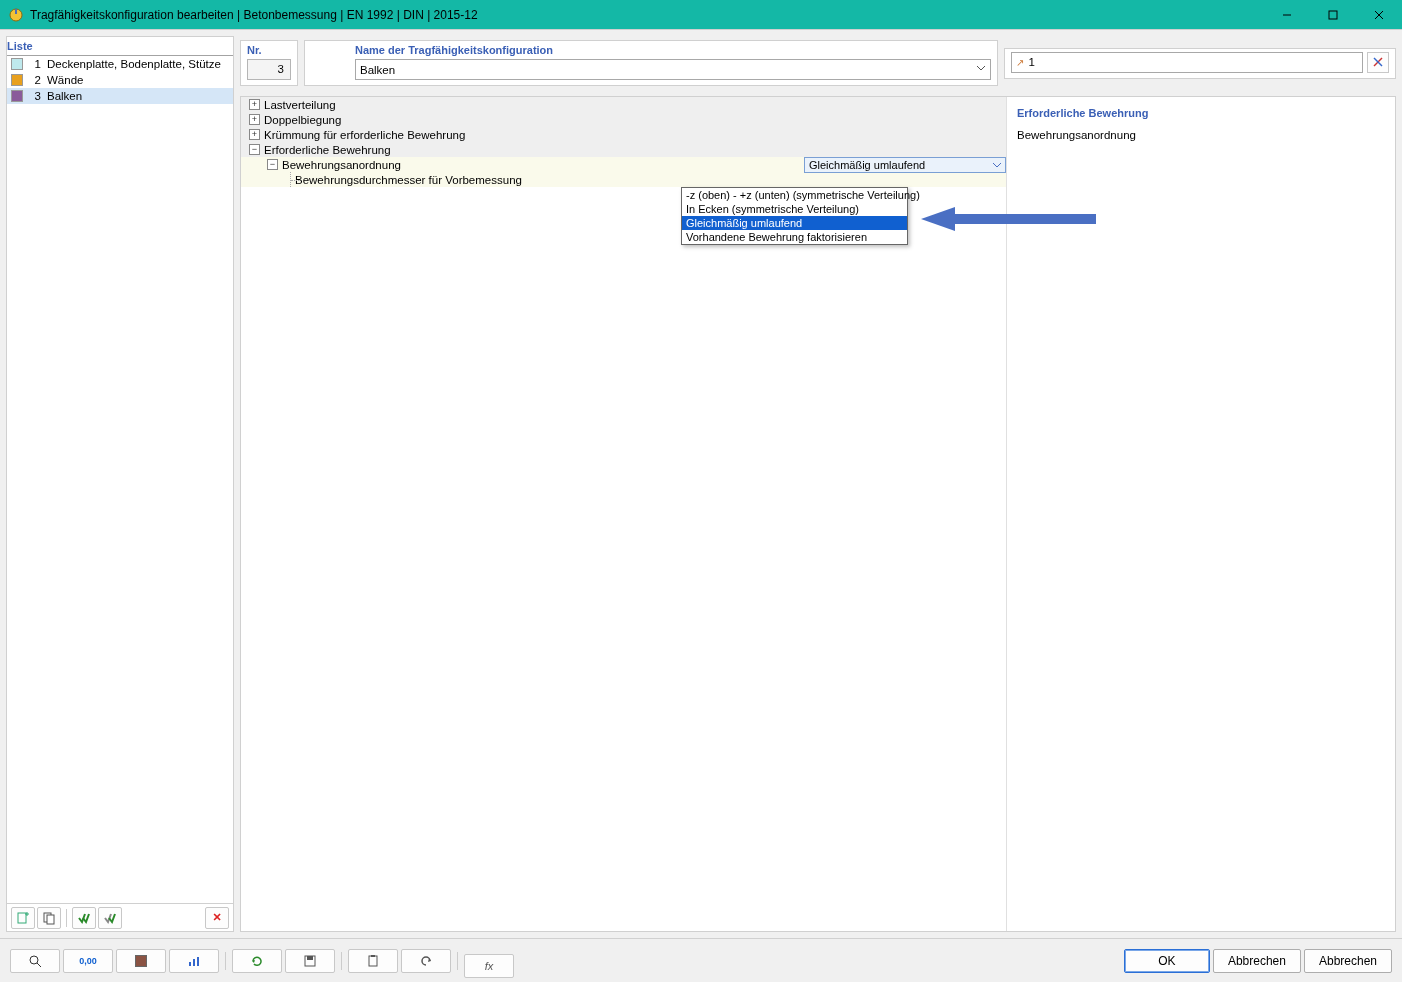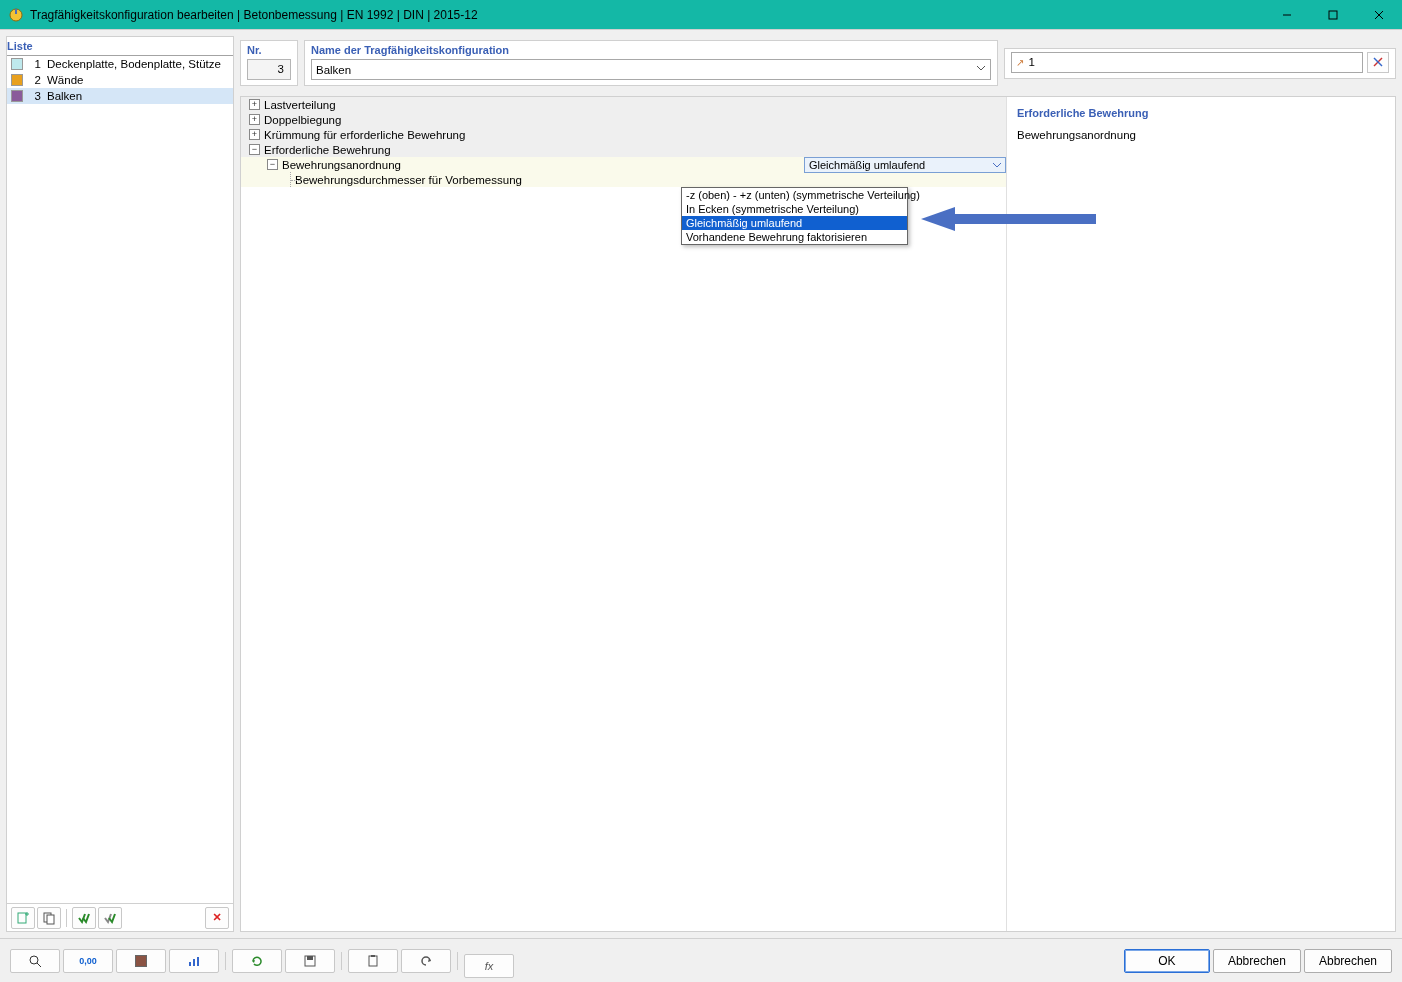--- a/index.html
+++ b/index.html
@@ -28,21 +28,21 @@
 .left-toolbar { height:28px; border-top:1px solid #d0d0d0; display:flex; align-items:center; padding:0 4px; gap:2px;}
 .tb-btn { width:24px; height:22px; border:1px solid #c8c8c8; background:#fdfdfd; display:flex; align-items:center; justify-content:center; font-size:11px; border-radius:2px;}
 .tb-btn.red { color:#d22; font-weight:bold;}
 .tb-spacer {flex:1;}
 .tb-sep { width:1px; height:18px; background:#ccc; margin:0 3px;}
 
 
 .top-row { display:flex; gap:6px; height:54px;align-items:center; }
 .box { background:#fff; border:1px solid #d0d0d0; display:flex; flex-direction:column; }
 .box-nr { width:58px; }
-.box-name { flex:1; }
+.box-name { flex:1;padding-left:44px; }
 .box-assign { width:392px; }
 .box-label { font-size:11px; color:#3a5fb5; font-weight:bold; padding:3px 6px 0 6px; }
 .box-body { flex:1; display:flex; align-items:center; padding:3px 6px 5px 6px; gap:4px;}
 .nr-field { width:44px; height:21px; border:1px solid #b5b5b5; background:#f4f4f4; font-size:11.5px; text-align:right; padding-right:6px; line-height:19px; }
 .combo { flex:1; height:21px; border:1px solid #a8a8a8; background:#fff; display:flex; align-items:center; padding:0 4px; font-size:11.5px; position:relative; }
 .combo .chev { position:absolute; right:4px; top:3px; }
 .assign-field { flex:1; height:21px; border:1px solid #a8a8a8; background:#fff; display:flex; align-items:center; padding:0 4px; font-size:11.5px;}
 .assign-icon { color:#c73; font-size:10px; margin-right:4px;}
 .tiny-btn { width:22px; height:21px; border:1px solid #c8c8c8; background:#fdfdfd; display:flex; align-items:center; justify-content:center;}
 

